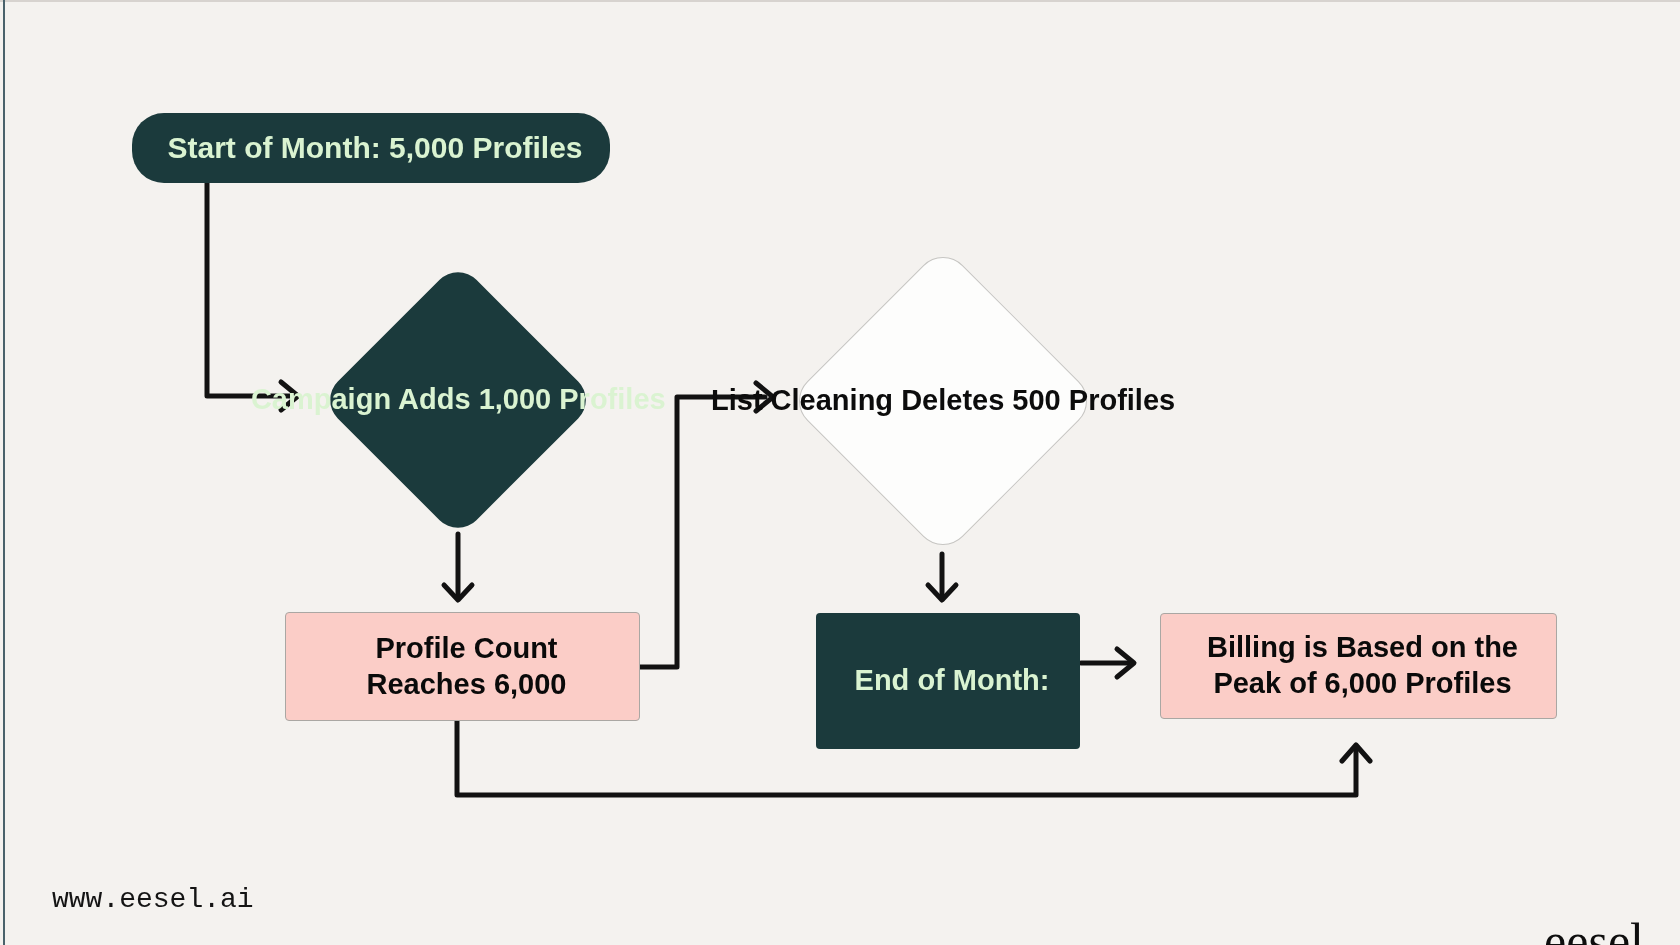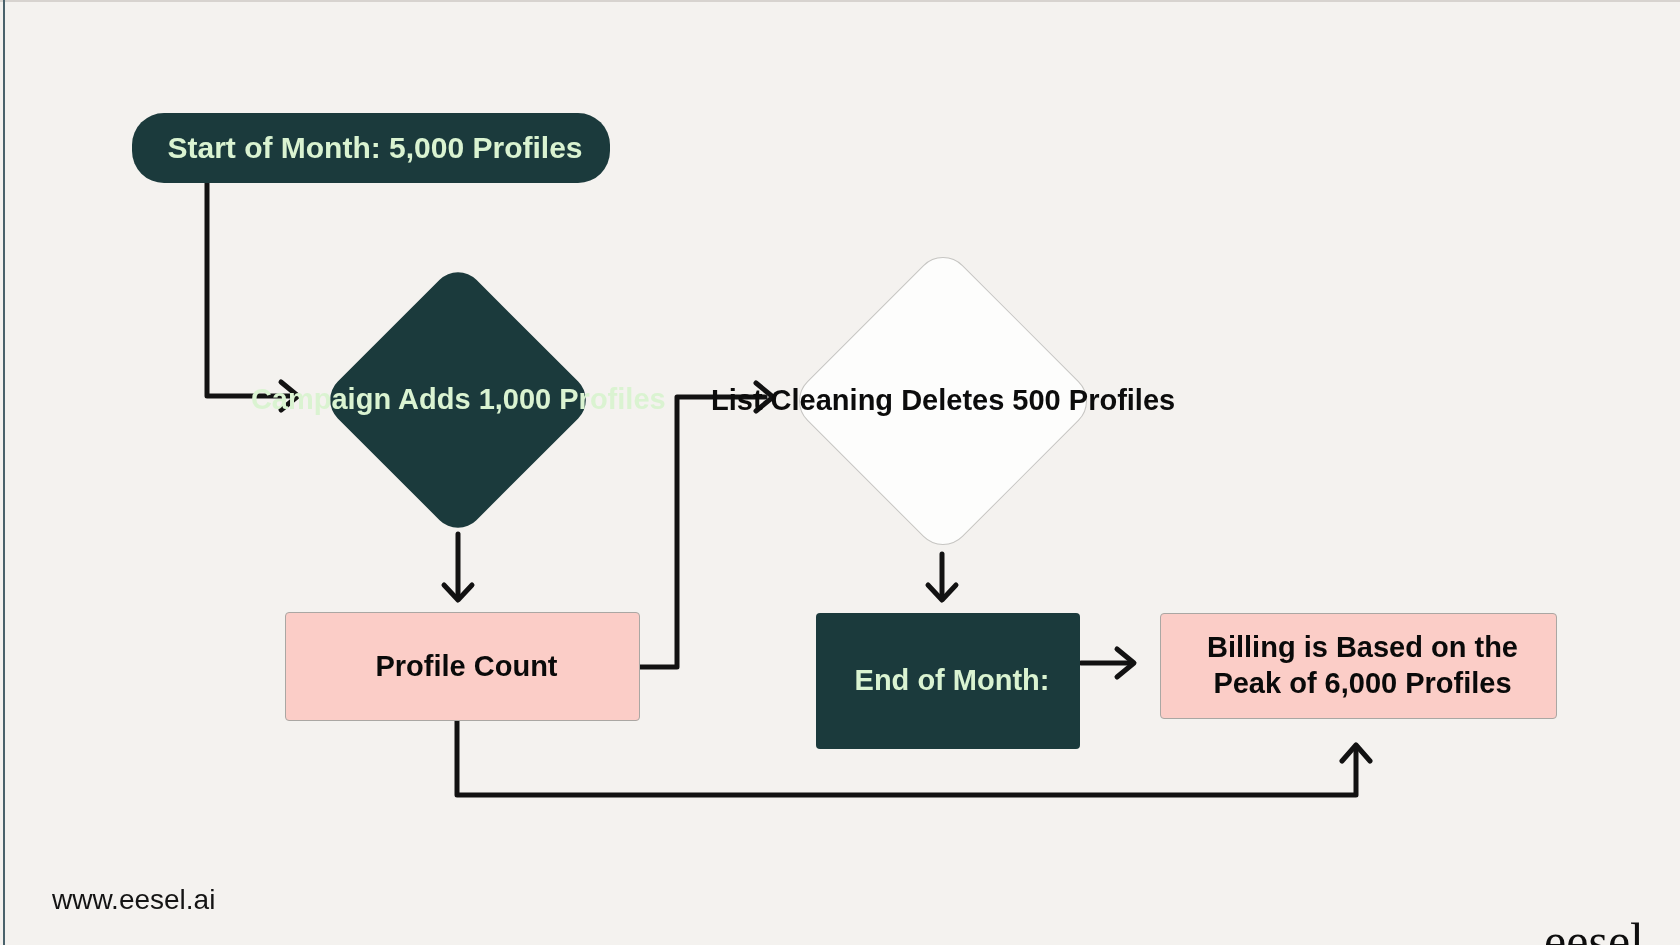--- a/index.html
+++ b/index.html
@@ -92,21 +92,21 @@
   .listclean {
     left: 833px; top: 291px;
     width: 218px; height: 218px;
     border-radius: 28px;
     font-size: 29px;
   }
 
   .footer-url {
     position: absolute;
     left: 52px; top: 884px;
-    font-family: Liberation Sans, sans-serif;
+    font-family: Liberation Mono, monospace;
     font-size: 28px;
     color: #141414;
   }
   .footer-logo {
     position: absolute;
     right: 36px; top: 912px;
     font-family: "Liberation Serif", serif;
     font-size: 50px;
     color: #0e0e0e;
   }
@@ -156,20 +156,21 @@
     <div class="dtext">
       <span class="line">List</span>
       <span class="line">Cleaning Deletes</span>
       <span class="line">500 Profiles</span>
     </div>
   </div>
 
   <div class="node rect pink profile">
     <div>
       <span class="line">Profile Count</span>
+      <span class="line">Reaches 6,000</span>
     </div>
   </div>
 
   <div class="node rect dark endmonth">
     <div>
       <span class="line">End of Month:</span>
     </div>
   </div>
 
   <div class="node rect pink billing">

